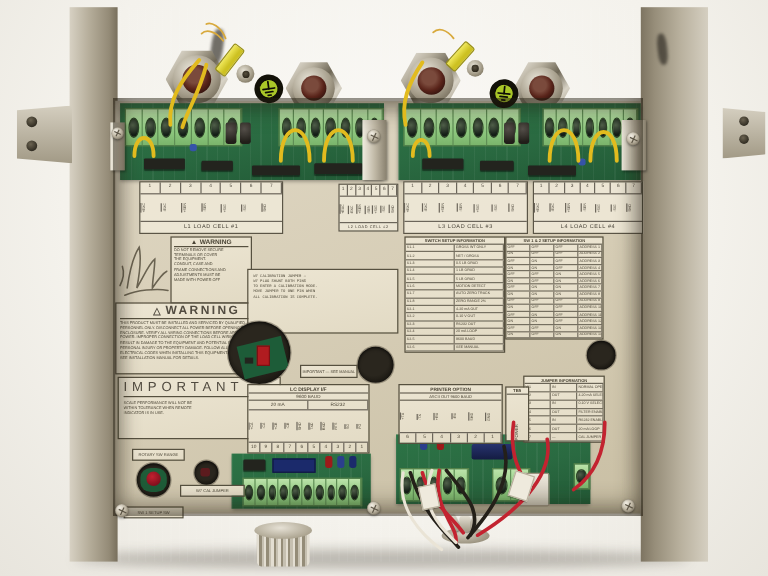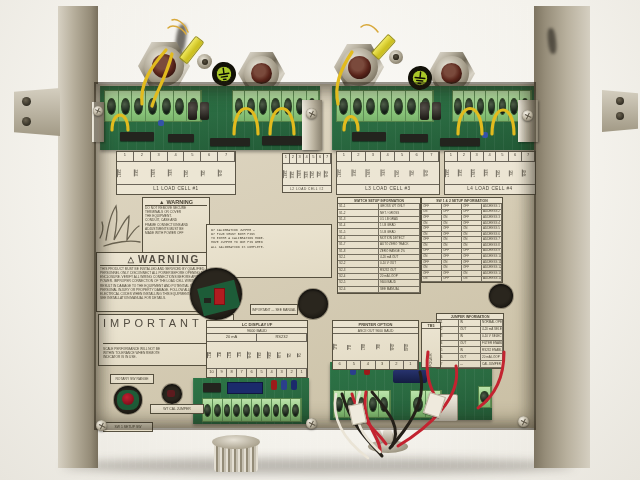--- a/index.html
+++ b/index.html
@@ -415,21 +415,21 @@
         <div>ENCLOSURE. VERIFY ALL WIRING CONNECTIONS BEFORE APPLYING</div>
         <div>POWER. IMPROPER CONNECTION OF THE LOAD CELL WIRING MAY</div>
         <div>RESULT IN DAMAGE TO THE EQUIPMENT AND POTENTIAL RISK OF</div>
         <div>PERSONAL INJURY OR PROPERTY DAMAGE. FOLLOW ALL LOCAL</div>
         <div>ELECTRICAL CODES WHEN INSTALLING THIS EQUIPMENT.</div>
         <div>SEE INSTALLATION MANUAL FOR DETAILS.</div>
       </div>
   </div>
 
   <div class="abs sticker" style="left:98px;top:314px;width:126px;height:46px;padding:2px 4px;">
-    <div style="font-size:11px;letter-spacing:4px;color:#514b40;border-bottom:.5px solid #56503f;padding-bottom:14px;">IMPORTANT</div>
+    <div style="font-size:11px;letter-spacing:4px;color:#514b40;border-bottom:.5px solid #56503f;padding-bottom:1px;">IMPORTANT</div>
     <div class="tinylines" style="margin-top:3px;font-size:4px;">
         <div>SCALE PERFORMANCE WILL NOT BE</div>
         <div>WITHIN TOLERANCE WHEN REMOTE</div>
         <div>INDICATOR IS IN USE.</div>
       </div>
   </div>
 
   <div class="abs sticker" style="left:206px;top:224px;width:116px;height:46px;padding:3px 4px;font-family:'Liberation Mono',monospace;">
     <div class="tinylines" style="font-size:4.4px;">
         <div>W7 CALIBRATION JUMPER —</div>

